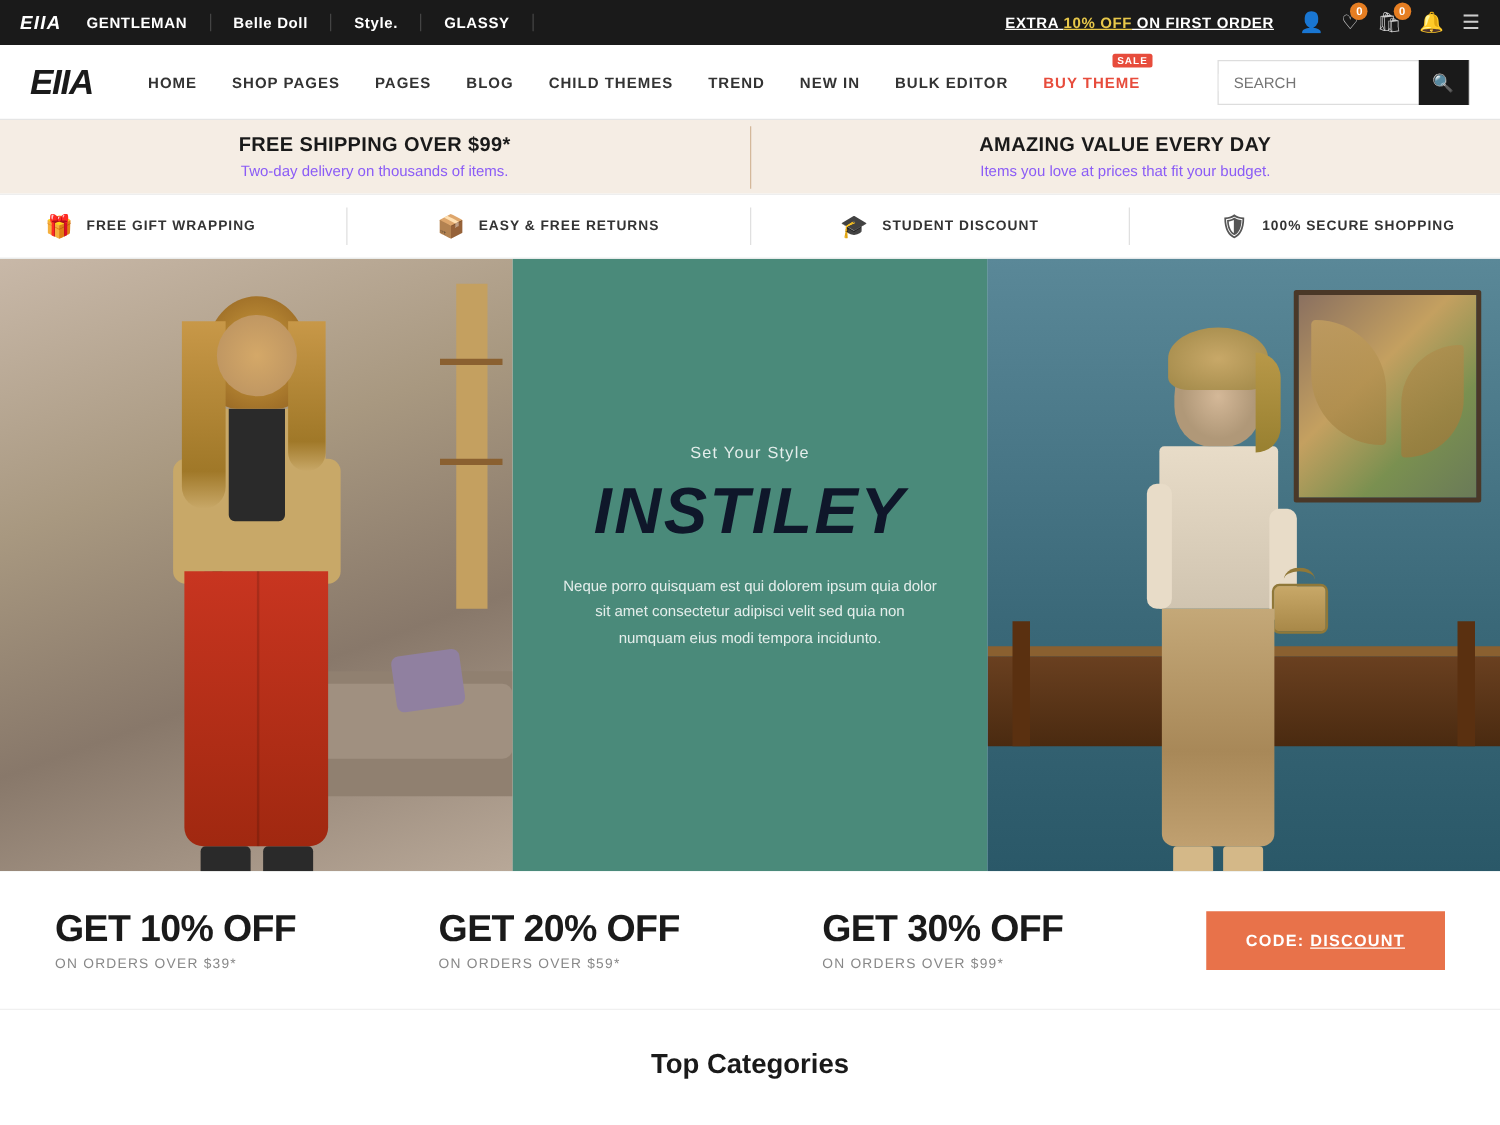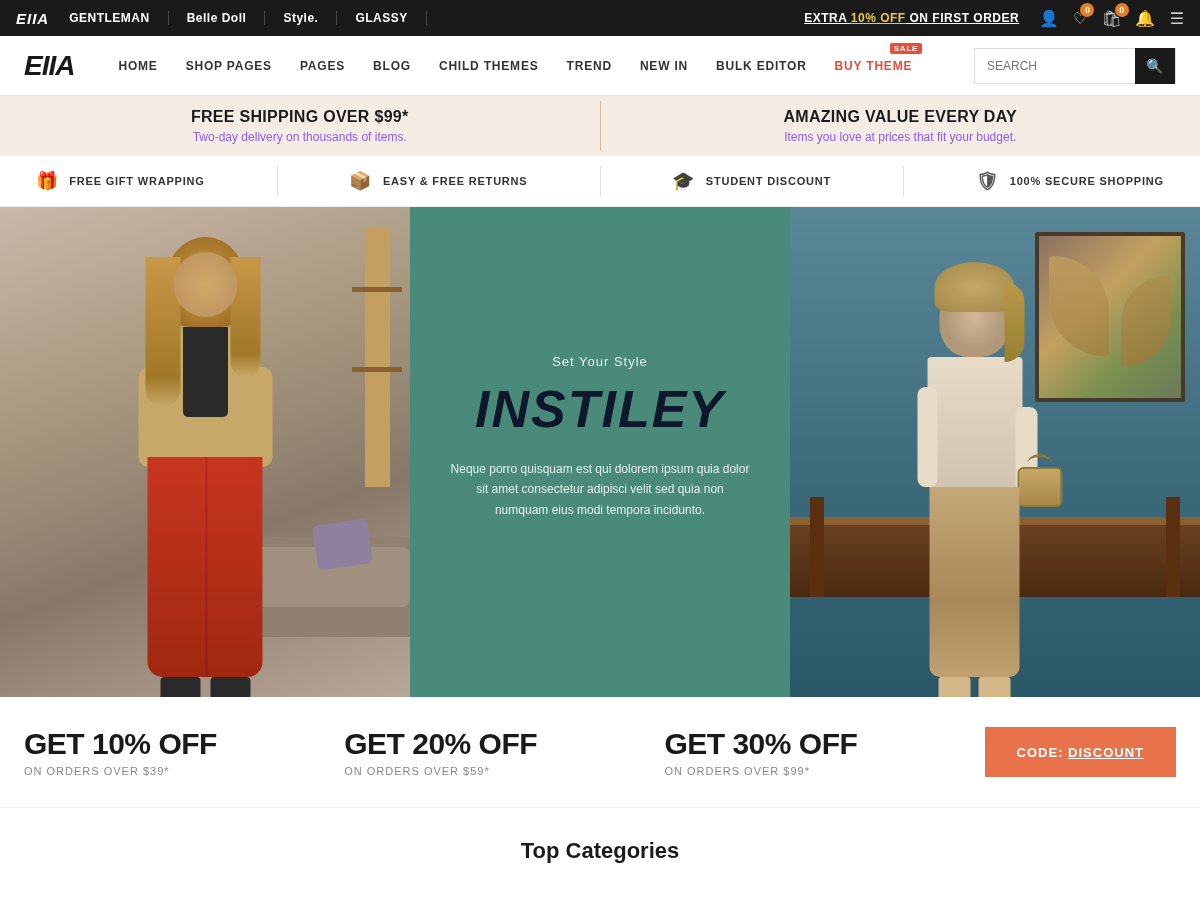--- a/index.html
+++ b/index.html
@@ -269,21 +269,22 @@
       font-weight: 700;
       letter-spacing: 1.5px;
       padding: 13px 24px;
       cursor: pointer;
       text-transform: uppercase;
     }
 
     
     .discount-section {
       display: flex;
-      padding: 30px 24px;
+      align-items: center;
+      padding: 30px 44px;
       background: #fff;
       border-bottom: 1px solid #f0f0f0;
     }
     .discount-col {
       flex: 1;
       text-align: left;
     }
     .discount-title {
       font-size: 30px;
       font-weight: 900;

